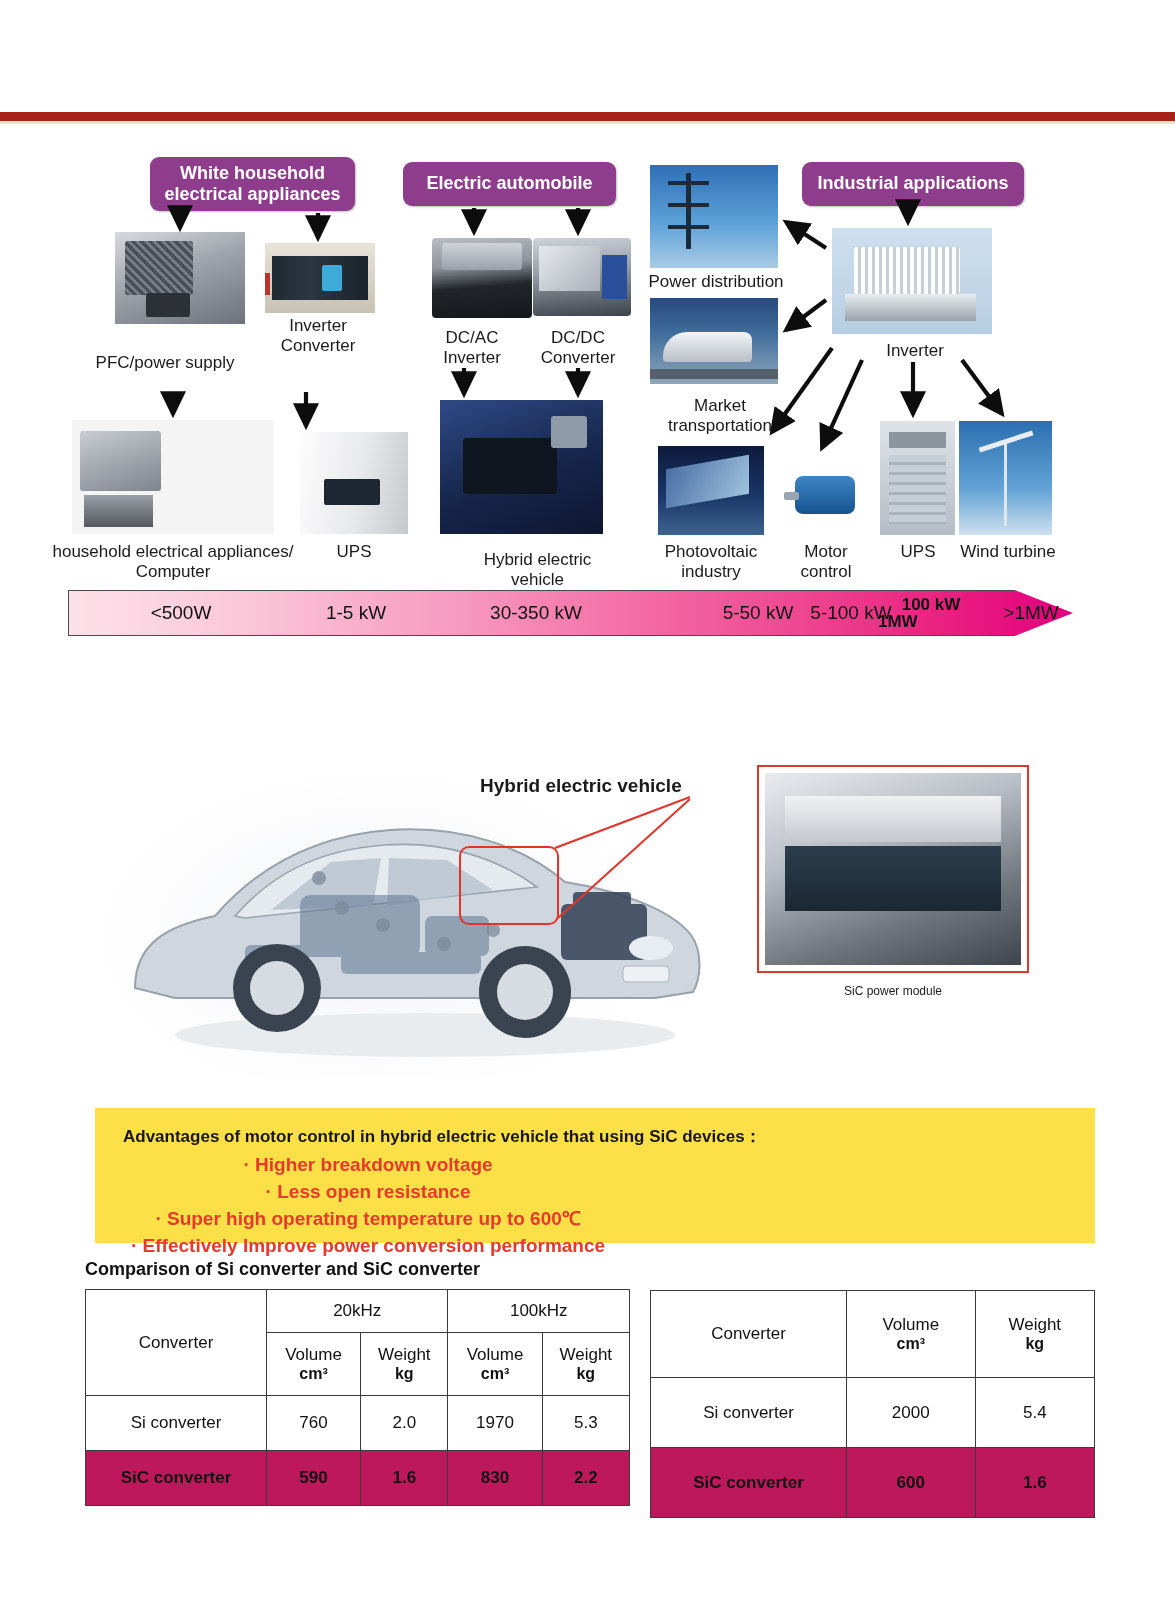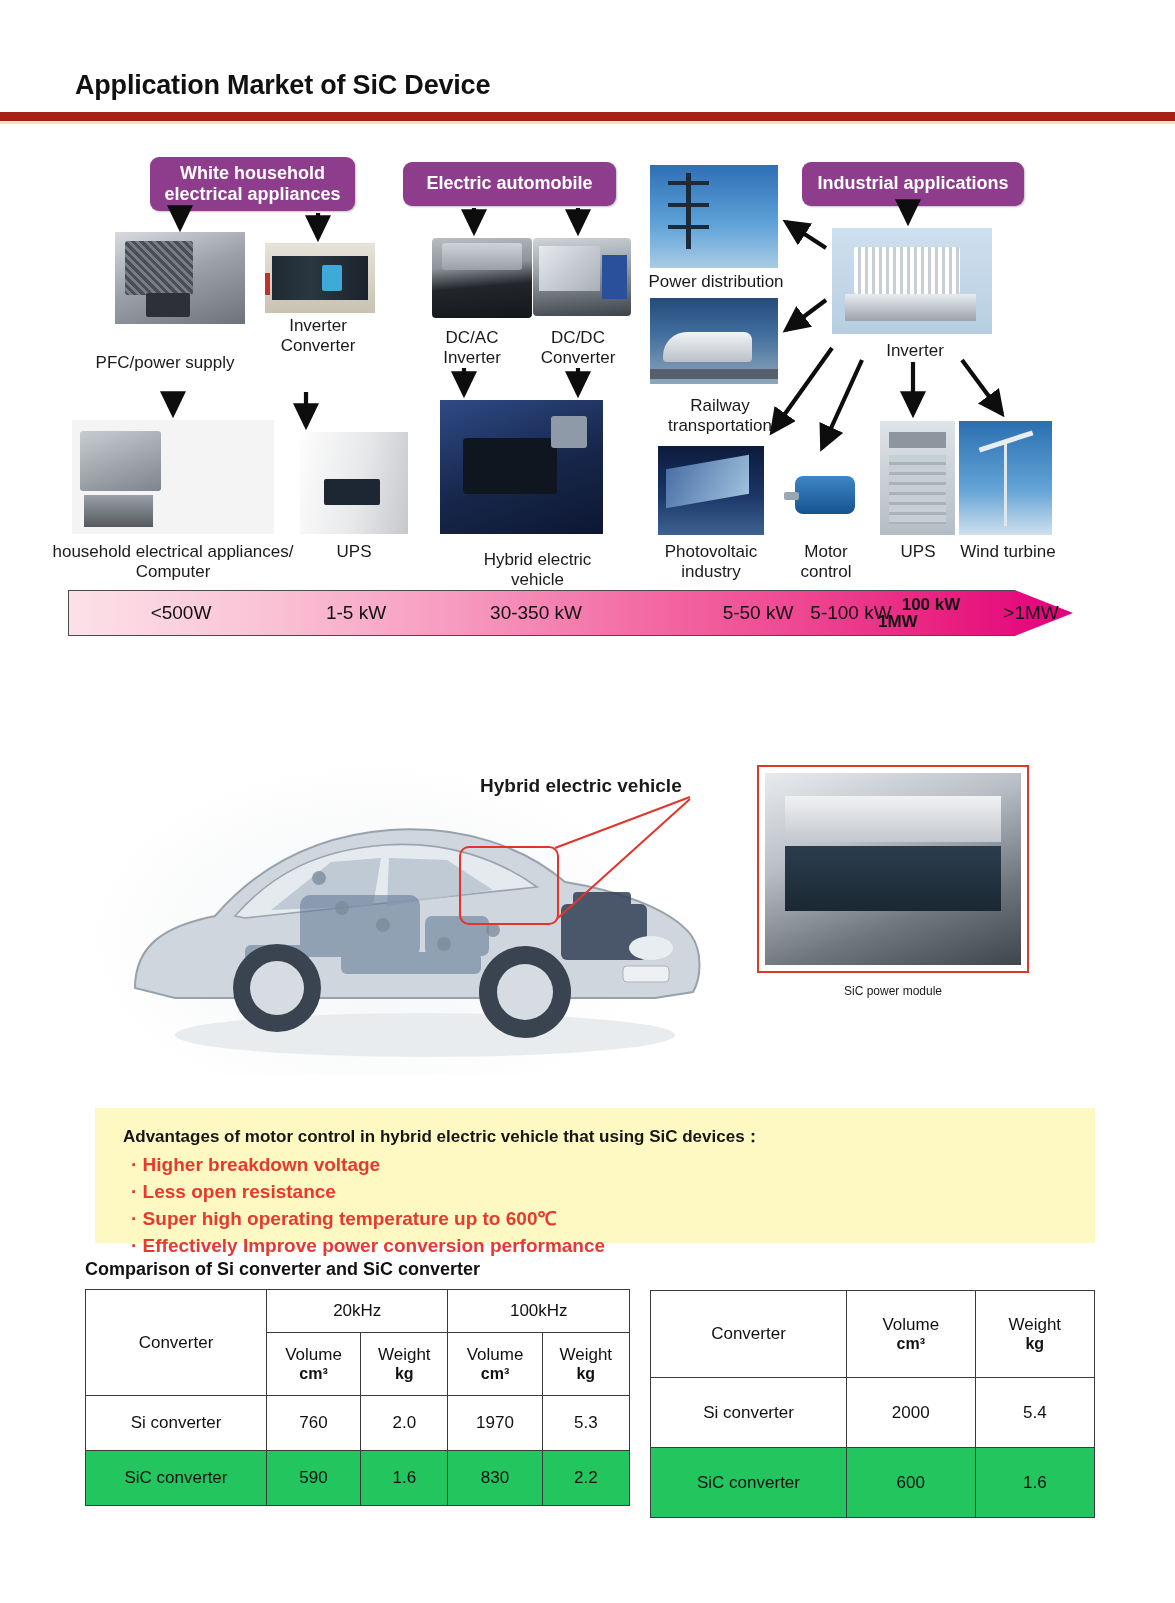--- a/index.html
+++ b/index.html
@@ -180,21 +180,22 @@
   }
   .range-label.stacked {
     flex-direction: column; justify-content: center; line-height: 1.0;
     font-size: 17px; font-weight: bold;
   }
 
   
   #advantages-panel {
     position: absolute; left: 95px; top: 1108px;
     width: 1000px; height: 135px;
-    background: #fef9c3;
+    background: #fde047;
+    text-align: center;
   }
   #advantages-heading {
     position: absolute; left: 28px; top: 17px;
     font-size: 17px; font-weight: bold; color: #161616;
   }
   #advantages-list {
     position: absolute; left: 36px; top: 44px;
     margin: 0; padding: 0; list-style: none;
   }
   #advantages-list li {
@@ -215,35 +216,34 @@
     font-size: 17px;
   }
   table.cmp td, table.cmp th {
     border: 1px solid #3b3b3b;
     text-align: center;
     font-weight: normal;
     color: #111;
     padding: 0;
   }
   table.cmp .unit { font-weight: bold; font-size: 16px; }
-  table.cmp tr.sic-row td { background: #22c55e; font-weight: normal; }
+  table.cmp tr.sic-row td { background: #be185d; font-weight: bold; }
   #table-left  { left: 85px; top: 1289px; width: 545px; }
   #table-right { left: 650px; top: 1290px; width: 445px; }
   #table-left  td.c-name { width: 180px; }
   #table-right td.c-name { width: 195px; }
   .hdr-tall { height: 42px; }
   .hdr-sub  { height: 62px; }
   .body-row { height: 55px; }
 </style>
 </head>
 <body>
 
 <div class="page">
 
-  <div id="page-title">Application Market of SiC Device</div>
   <div id="header-rule"></div>
   <div id="header-rule-shadow"></div>
 
   <div class="cat-box" id="cat-white-goods">
     <span style="white-space:pre-line">White household
 electrical appliances</span>
   </div>
   <div class="cat-box" id="cat-industrial">
     <span style="white-space:pre-line">Industrial applications</span>
   </div>
@@ -262,21 +262,21 @@
 
   <div class="caption" style="left:75px;  top:353px; width:180px;">PFC/power supply</div>
   <div class="caption" style="left:258px; top:316px; width:120px; white-space:pre-line;">Inverter
 Converter</div>
   <div class="caption" style="left:422px; top:328px; width:100px; white-space:pre-line;text-align:center;">DC/AC
 Inverter</div>
   <div class="caption" style="left:522px; top:328px; width:112px; white-space:pre-line;">DC/DC
 Converter</div>
   <div class="caption" style="left:855px; top:341px; width:120px;">Inverter</div>
   <div class="caption" style="left:630px; top:272px; width:172px;">Power distribution</div>
-  <div class="caption" style="left:645px; top:396px; width:150px; white-space:pre-line;">Railway
+  <div class="caption" style="left:645px; top:396px; width:150px; white-space:pre-line;">Market
 transportation</div>
 
   <div class="photo ph-brands" style="left:72px;  top:420px; width:202px; height:114px;"></div>
   <div class="photo ph-ups-small" style="left:300px; top:432px; width:108px; height:102px;"></div>
   <div class="photo ph-engine" style="left:440px; top:400px; width:163px; height:134px;"></div>
   <div class="photo ph-pv" style="left:658px; top:446px; width:106px; height:89px;"></div>
   <div class="photo ph-motor" style="left:778px; top:455px; width:96px;  height:80px;"></div>
   <div class="photo ph-ups-cab" style="left:880px; top:421px; width:75px;  height:114px;"></div>
   <div class="photo ph-wind" style="left:959px; top:421px; width:93px;  height:114px;"></div>
 

